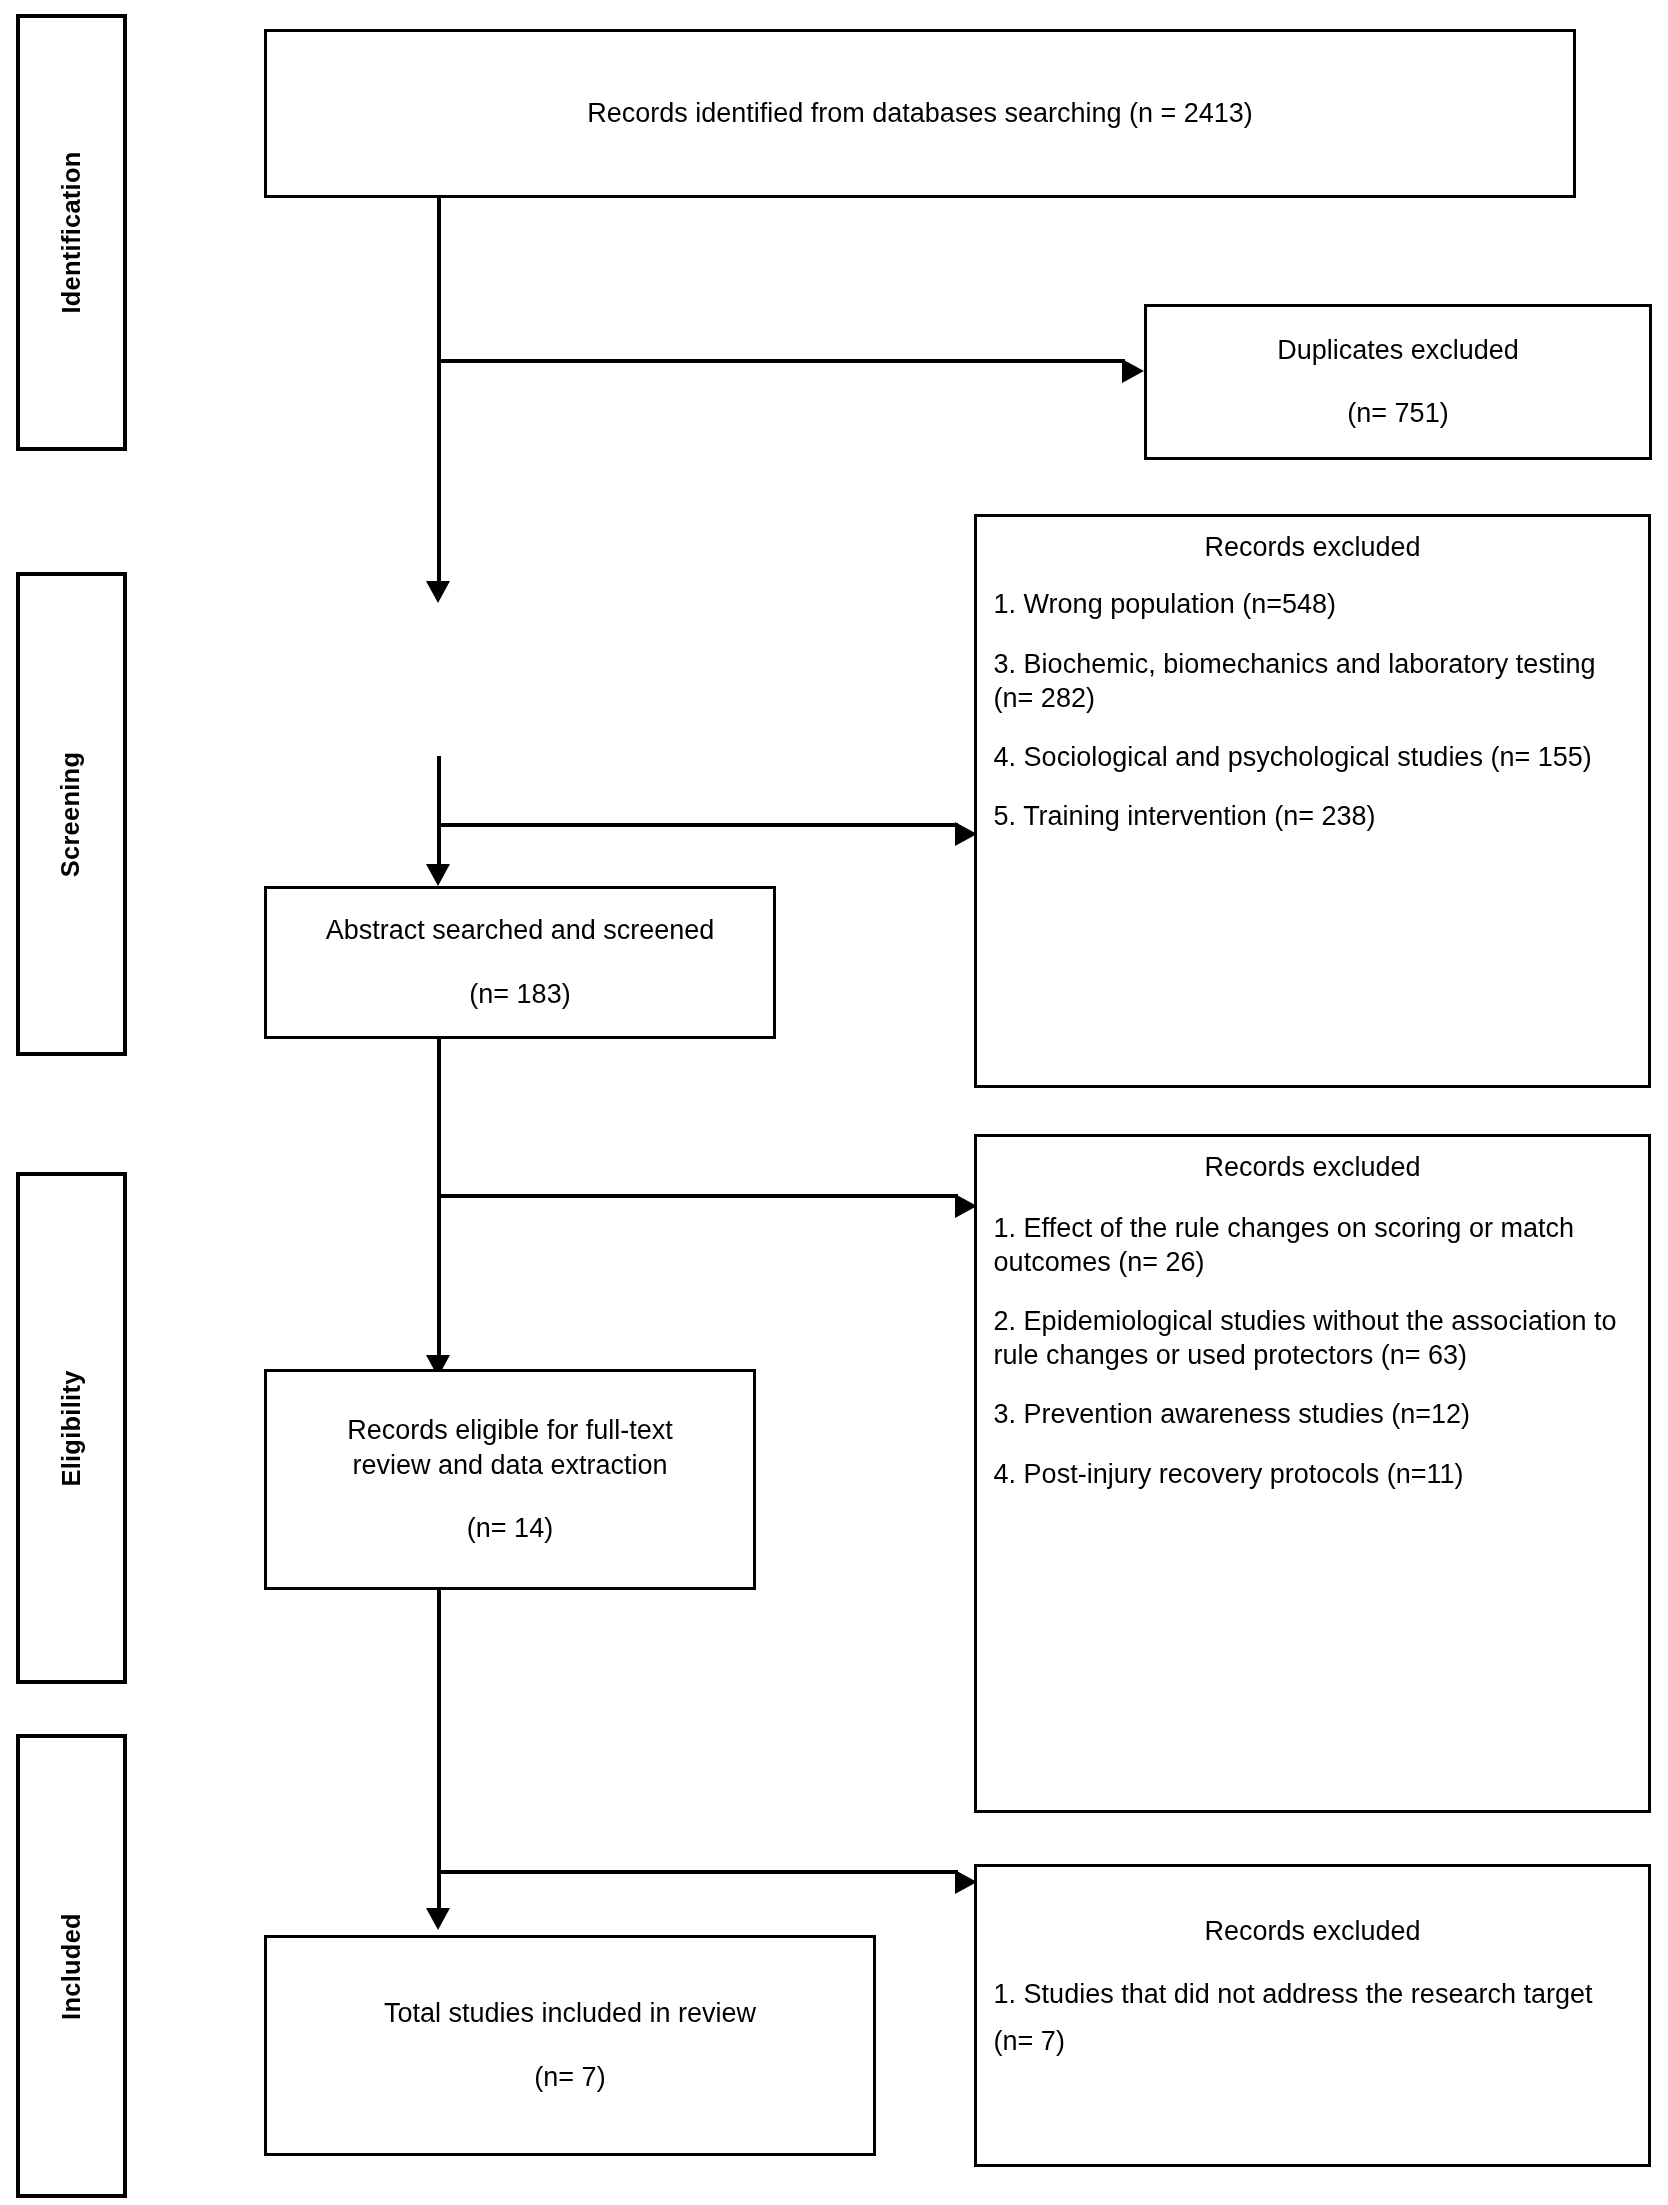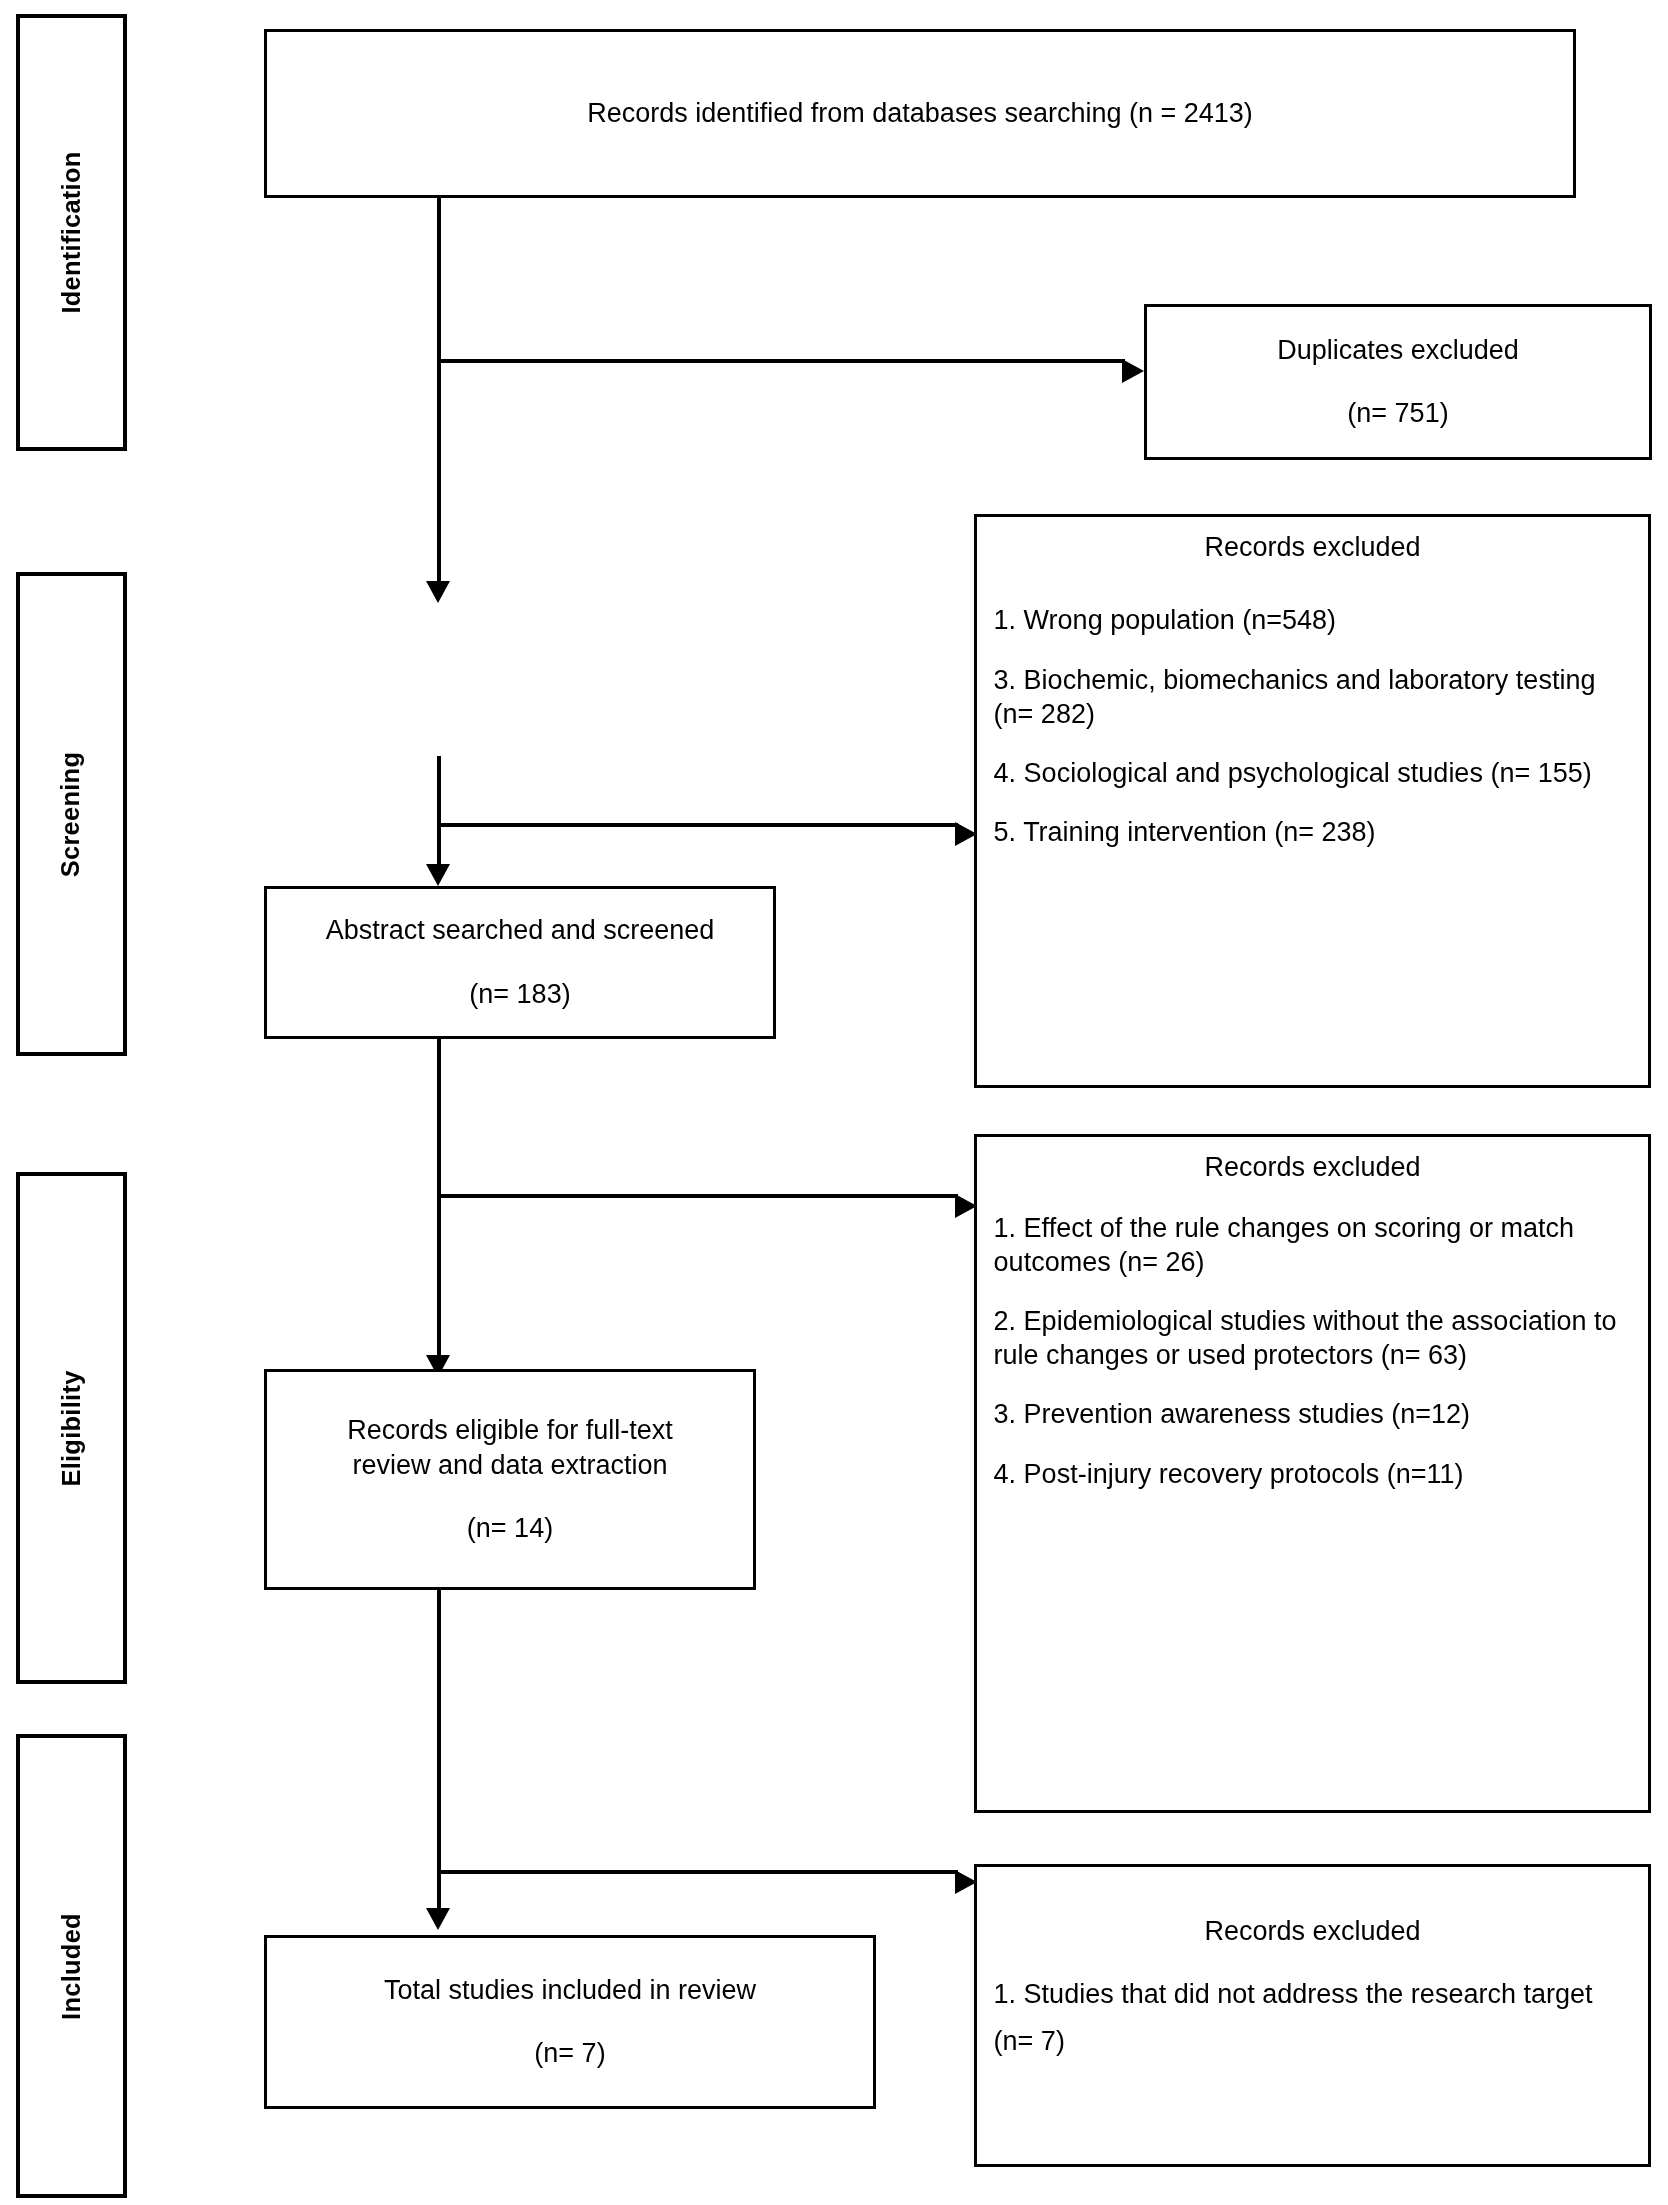--- a/index.html
+++ b/index.html
@@ -80,21 +80,21 @@
       <div class="line">Duplicates excluded</div>
       <div class="gap"></div>
       <div class="line">(n= 751)</div>
     </div>
   </div>
 
   <div class="box" style="left:974px;top:514px;width:677px;height:574px;">
     <div class="exbox">
       <div class="extitle">Records excluded</div>
       <ul>
-        <li style="margin-top:38px;">1. Wrong population (n=548)</li>
+        <li style="margin-top:22px;">1. Wrong population (n=548)</li>
         <li style="margin-top:25.4px;">3. Biochemic, biomechanics and laboratory testing (n= 282)</li>
         <li style="margin-top:25.4px;">4. Sociological and psychological studies (n= 155)</li>
         <li style="margin-top:25.4px;">5. Training intervention (n= 238)</li>
       </ul>
     </div>
   </div>
 
 
   <div class="vline" style="left:437px;top:756px;height:109px;"></div>
   <div class="hline" style="left:437px;top:823px;width:521px;"></div>
@@ -142,21 +142,21 @@
 
   <div class="box" style="left:974px;top:1864px;width:677px;height:303px;">
     <div class="exbox compact" style="padding-top:48px;">
       <div class="extitle">Records excluded</div>
       <ul>
         <li style="line-height:1.75;">1. Studies that did not address the research target (n= 7)</li>
       </ul>
     </div>
   </div>
 
-  <div class="box" style="left:264px;top:1935px;width:612px;height:174px;">
+  <div class="box" style="left:264px;top:1935px;width:612px;height:221px;">
     <div class="boxtext">
       <div class="line">Total studies included in review</div>
       <div class="gap"></div>
       <div class="line">(n= 7)</div>
     </div>
   </div>
 
 </div>
 
 

